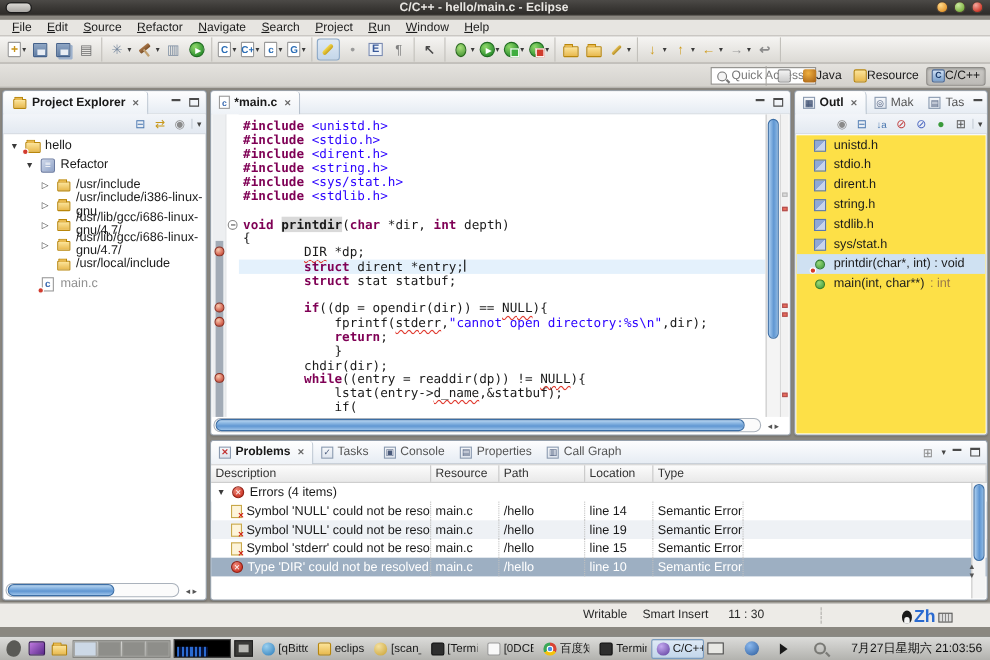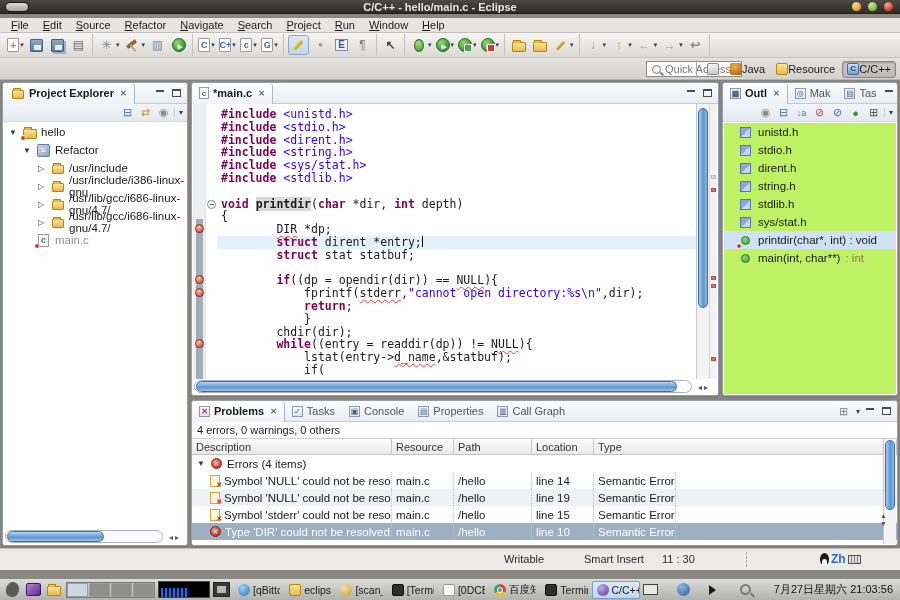--- a/index.html
+++ b/index.html
@@ -110,21 +110,21 @@
   .ovm{position:absolute;left:1px;width:5px;height:4px;border:1px solid #b05050;background:#e86a5a}
   .ovm.light{border-color:#b8b8b8;background:#dcdcdc}
   .vscroll{position:absolute;right:9px;top:21px;bottom:16px;width:13px;background:#f4f4f4;border-left:1px solid #c8c8c8}
   .vthumb{position:absolute;left:1px;right:1px;border-radius:6px;background:linear-gradient(90deg,#a9cdf0,#5f96d2 55%,#8cb8e4);border:1px solid #3c6ea5}
   .hscroll{position:absolute;left:2px;bottom:2px;height:13px;background:#fbfbfb;border:1px solid #aab2bc;border-radius:7px}
   .hthumb{position:absolute;top:0px;bottom:0px;border-radius:6px;background:linear-gradient(#b7d6f2,#5f96d2 60%,#9ec4ea);border:1px solid #3c6ea5}
   .hs-arrows{position:absolute;bottom:3px;font-size:8px;color:#555;letter-spacing:2px}
   .sc-arrows{position:absolute;right:10px;bottom:18px;display:flex;flex-direction:column;gap:1px;font-size:7px;color:#555;line-height:1}
 
   
-  .olist{position:absolute;left:1px;right:1px;top:40px;bottom:1px;background:#bef264;overflow:hidden}
+  .olist{position:absolute;left:1px;right:1px;top:40px;bottom:1px;background:#fde047;overflow:hidden}
   .orow{height:18px;display:flex;align-items:center;gap:5px;padding-left:14px;font-size:11.5px}
   .orow.sel{background:#cfe1f2}
   .ic-h{width:11px;height:11px;background:linear-gradient(135deg,#8fa8d8 50%,#c8d4ec 50%);border:1px solid #5a78b0}
   .ic-func{width:9px;height:9px;border-radius:50%;background:radial-gradient(circle at 35% 30%,#9ad87a,#3a9a3a);border:1px solid #2d7a2d}
   .suffix{color:#9a7a4a}
 
   
   .summary{height:16px;display:flex;align-items:center;padding-left:5px;font-size:11px;color:#1a1a1a;background:#fff}
   .phead{height:17px;display:flex;background:linear-gradient(#fcfcfc,#e9e9e9);border-top:1px solid #d0d0d0;border-bottom:1px solid #c4c4c4;font-size:11px;color:#333}
   .phc{display:flex;align-items:center;padding-left:4px;border-right:1px solid #c8c8c8;flex:none}
@@ -144,21 +144,21 @@
   .tico{width:15px;height:15px;display:inline-flex;align-items:center;justify-content:center;font-size:11px;flex:none}
   .ti-box{width:11px;height:11px;border:1px solid #8a9ab0;background:linear-gradient(#f4f6f9,#dfe5ee);display:inline-flex;align-items:center;justify-content:center;font-size:8px;color:#4a5a7a;flex:none}
 
   
   .statusbar{position:absolute;left:0;right:0;top:548px;height:22px;background:#edebe7;border-top:1px solid #c2c0bc;font-size:11px;color:#2a2a2a}
   .sb-item{position:absolute;top:4px}
   .sb-sep{position:absolute;top:3px;height:15px;border-left:1px dashed #b0aeaa}
   .ime{position:absolute;left:820px;top:3px;display:flex;align-items:center;gap:2px}
   .penguin{width:9px;height:12px;background:#1a1a1a;border-radius:50% 50% 45% 45%;position:relative}
   .penguin::after{content:"";position:absolute;left:2px;bottom:0;width:5px;height:6px;background:#f4f4f4;border-radius:50% 50% 0 0}
-  .zh{color:#2a6ad0;font-weight:bold;font-size:12px}
+  .zh{color:#2a6ad0;font-weight:bold;font-size:16px}
   .kbd{width:13px;height:9px;border:1px solid #555;background:repeating-linear-gradient(90deg,#ddd 0 2px,#888 2px 3px)}
 
   
   .deskstrip{position:absolute;left:0;right:0;top:570px;height:8px;background:#8a8780}
   .taskbar{position:absolute;left:0;right:0;top:578px;height:22px;background:linear-gradient(#dcdcda,#b2b2ae);border-top:1px solid #8a8a86;display:flex;align-items:center;gap:3px;padding:0 3px}
   .tkic{width:18px;height:18px;display:flex;align-items:center;justify-content:center;flex:none}
   .foot{width:13px;height:15px;background:#5a5a56;border-radius:50% 50% 45% 45%;transform:rotate(15deg)}
   .media{width:15px;height:13px;background:linear-gradient(135deg,#c07ae0,#5a2a8a);border:1px solid #3a1a5a;border-radius:2px}
   .pager{display:flex;gap:1px;border:1px solid #7a7a76;flex:none}
   .pcell{width:21px;height:14px;background:#8e8e8a;border:1px solid #9e9e9a}
@@ -418,20 +418,27 @@
           </span>
           <span>/usr/lib/gcc/i686-linux-gnu/4.7/</span>
         </div>
         <div class="trow" style="padding-left: 32px;">
           <span class="texp">▷</span>
           <span class="ticon">
             <span class="icf" style="width: 12px; height: 9px;"></span>
           </span>
           <span>/usr/lib/gcc/i686-linux-gnu/4.7/</span>
         </div>
+        <div class="trow" style="padding-left: 32px;">
+          <span class="texp"></span>
+          <span class="ticon">
+            <span class="icf" style="width: 12px; height: 9px;"></span>
+          </span>
+          <span>/usr/local/include</span>
+        </div>
         <div class="trow" style="padding-left: 18px;">
           <span class="texp"></span>
           <span class="ticon">
             <span class="ic-cfile">c</span>
             <span class="err-badge"></span>
           </span>
           <span class="gray-label">main.c</span>
         </div>
       </div>
     <div class="hscroll" style="right:24px">
@@ -587,21 +594,20 @@
           <span class="ti-box">▥</span>
           <span>Call Graph</span>
         </div>
         <div class="pt-right">
           <span class="tico" style="color: rgb(136, 136, 136);">⊞</span>
           <span class="view-arrow">▾</span>
           <span class="mm mm-min"></span>
           <span class="mm mm-max"></span>
         </div>
       </div>
-    <div class="summary">4 errors, 0 warnings, 0 others</div>
     <div class="phead" id="pb-head">
         <div class="phc c0">Description</div>
         <div class="phc c1">Resource</div>
         <div class="phc c2">Path</div>
         <div class="phc c3">Location</div>
         <div class="phc c4">Type</div>
       </div>
     <div id="pb-rows">
         <div class="pgroup">
           <span class="texp">▼</span>
@@ -684,21 +690,21 @@
     <div class="pvscroll">
         <div class="vthumb" style="top:1px;height:70px"></div>
       </div>
     <div class="sc-arrows">
         <span>▲</span>
         <span>▼</span>
       </div>
   </div>
 
   <div class="statusbar">
-    <span class="sb-item" style="left:504px">Writable</span>
+    <span class="sb-item" style="left:530px">Writable</span>
     <span class="sb-item" style="left:584px">Smart Insert</span>
     <span class="sb-item" style="left:662px">11 : 30</span>
     <span class="sb-sep" style="left:746px"></span>
     <div class="ime">
       <span class="penguin"></span>
       <span class="zh">Zh</span>
       <span class="kbd"></span>
     </div>
   </div>
 

